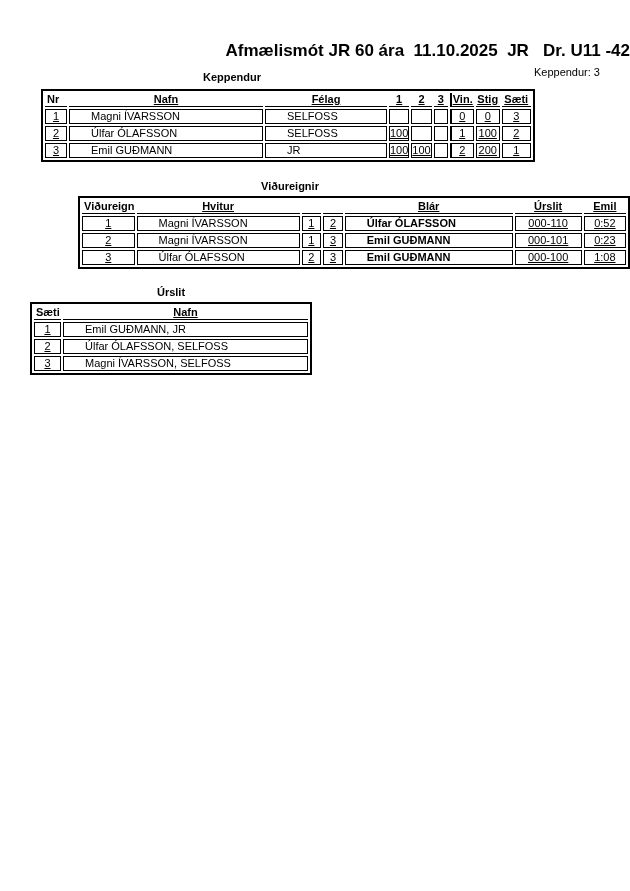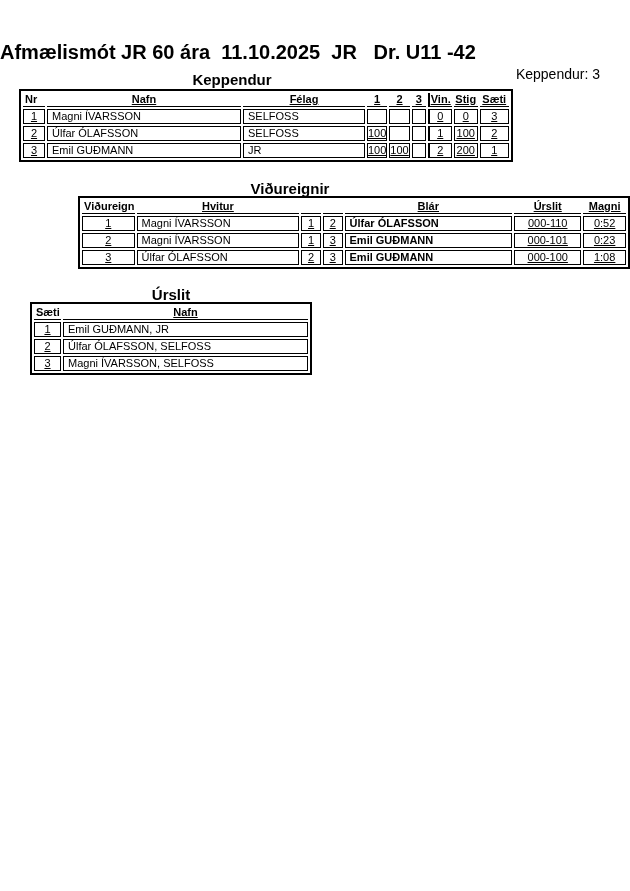--- a/index.html
+++ b/index.html
@@ -1,47 +1,47 @@
 <!DOCTYPE html>
 <html><head>
 <meta charset="utf-8">
 <style>
   html,body { margin:0; padding:0; background:#ffffff; }
   .page {
     position:relative; width:630px; height:891px; background:#ffffff;
     font-family:"Liberation Sans", sans-serif; color:#000; overflow:hidden;
   }
   .page-title {
-    position:absolute; top:41px; left:0; width:630px; text-align:left;
-    font-size:20px; font-weight:bold; white-space:pre; letter-spacing:0;
+    position:absolute; top:41px; left:0; width:630px; text-align:right;
+    font-size:17px; font-weight:bold; white-space:pre; letter-spacing:0;
   }
-  .count-note { position:absolute; top:66px; right:30px; font-size:14px; }
-  .sec-label { position:absolute; transform:translateX(-50%); font-size:15px; font-weight:bold; white-space:nowrap; }
+  .count-note { position:absolute; top:66px; right:30px; font-size:11px; }
+  .sec-label { position:absolute; transform:translateX(-50%); font-size:11px; font-weight:bold; white-space:nowrap; }
   #lbl-keppendur { top:71px; left:232px; }
   #lbl-vidureignir { top:180px; left:290px; }
   #lbl-urslit { top:286px; left:171px; }
 
   table {
     position:absolute; background:#fff;
     border-collapse:separate; border-spacing:2px;
     border:2px solid #000; table-layout:fixed;
   }
   th, td {
     box-sizing:border-box; font-size:11px; line-height:13px; height:15px;
     padding:0; white-space:nowrap;
   }
   th { font-weight:bold; border:none; border-bottom:1px solid #000; height:14px; overflow:visible; }
   td { border:1px solid #000; overflow:hidden; }
   .c { text-align:center;text-decoration:underline; }
-  .l { text-align:left; padding-left:4px; }
+  .l { text-align:left; padding-left:21px; }
   th.l { padding-left:2px; }
   .b { font-weight:bold; }
   .gdiv { border-left:2px solid #000;text-align:center; }
 
-  #t1 { left:19px; top:89px; }
+  #t1 { left:41px; top:89px; }
   #t1 th:nth-child(1){width:22px} #t1 th:nth-child(2){width:194px}
   #t1 th:nth-child(3){width:122px} #t1 th:nth-child(4){width:19px}
   #t1 th:nth-child(5){width:19px} #t1 th:nth-child(6){width:14px}
   #t1 th:nth-child(7){width:24px} #t1 th:nth-child(8){width:24px}
   #t1 th:nth-child(9){width:29px}
 
   #t2 { left:30px; top:196px;margin-left:48px; }
   #t2 th:nth-child(1){width:36px} #t2 th:nth-child(2){width:165px}
   #t2 th:nth-child(3){width:20px} #t2 th:nth-child(4){width:20px}
   #t2 th:nth-child(5){width:170px} #t2 th:nth-child(6){width:68px}
@@ -113,21 +113,21 @@
 
   <table id="t2">
     <tbody>
         <tr>
       <th class="l">Viðureign</th>
       <th class="c">Hvitur</th>
       <th class="c"></th>
       <th class="c"></th>
       <th class="c">Blár</th>
       <th class="c">Úrslit</th>
-      <th class="c">Magni</th>
+      <th class="c">Emil</th>
     </tr>
     <tr>
       <td class="c">1</td>
       <td class="l">Magni ÍVARSSON</td>
       <td class="c">1</td>
       <td class="c">2</td>
       <td class="l b">Úlfar ÓLAFSSON</td>
       <td class="c">000-110</td>
       <td class="c">0:52</td>
     </tr>

